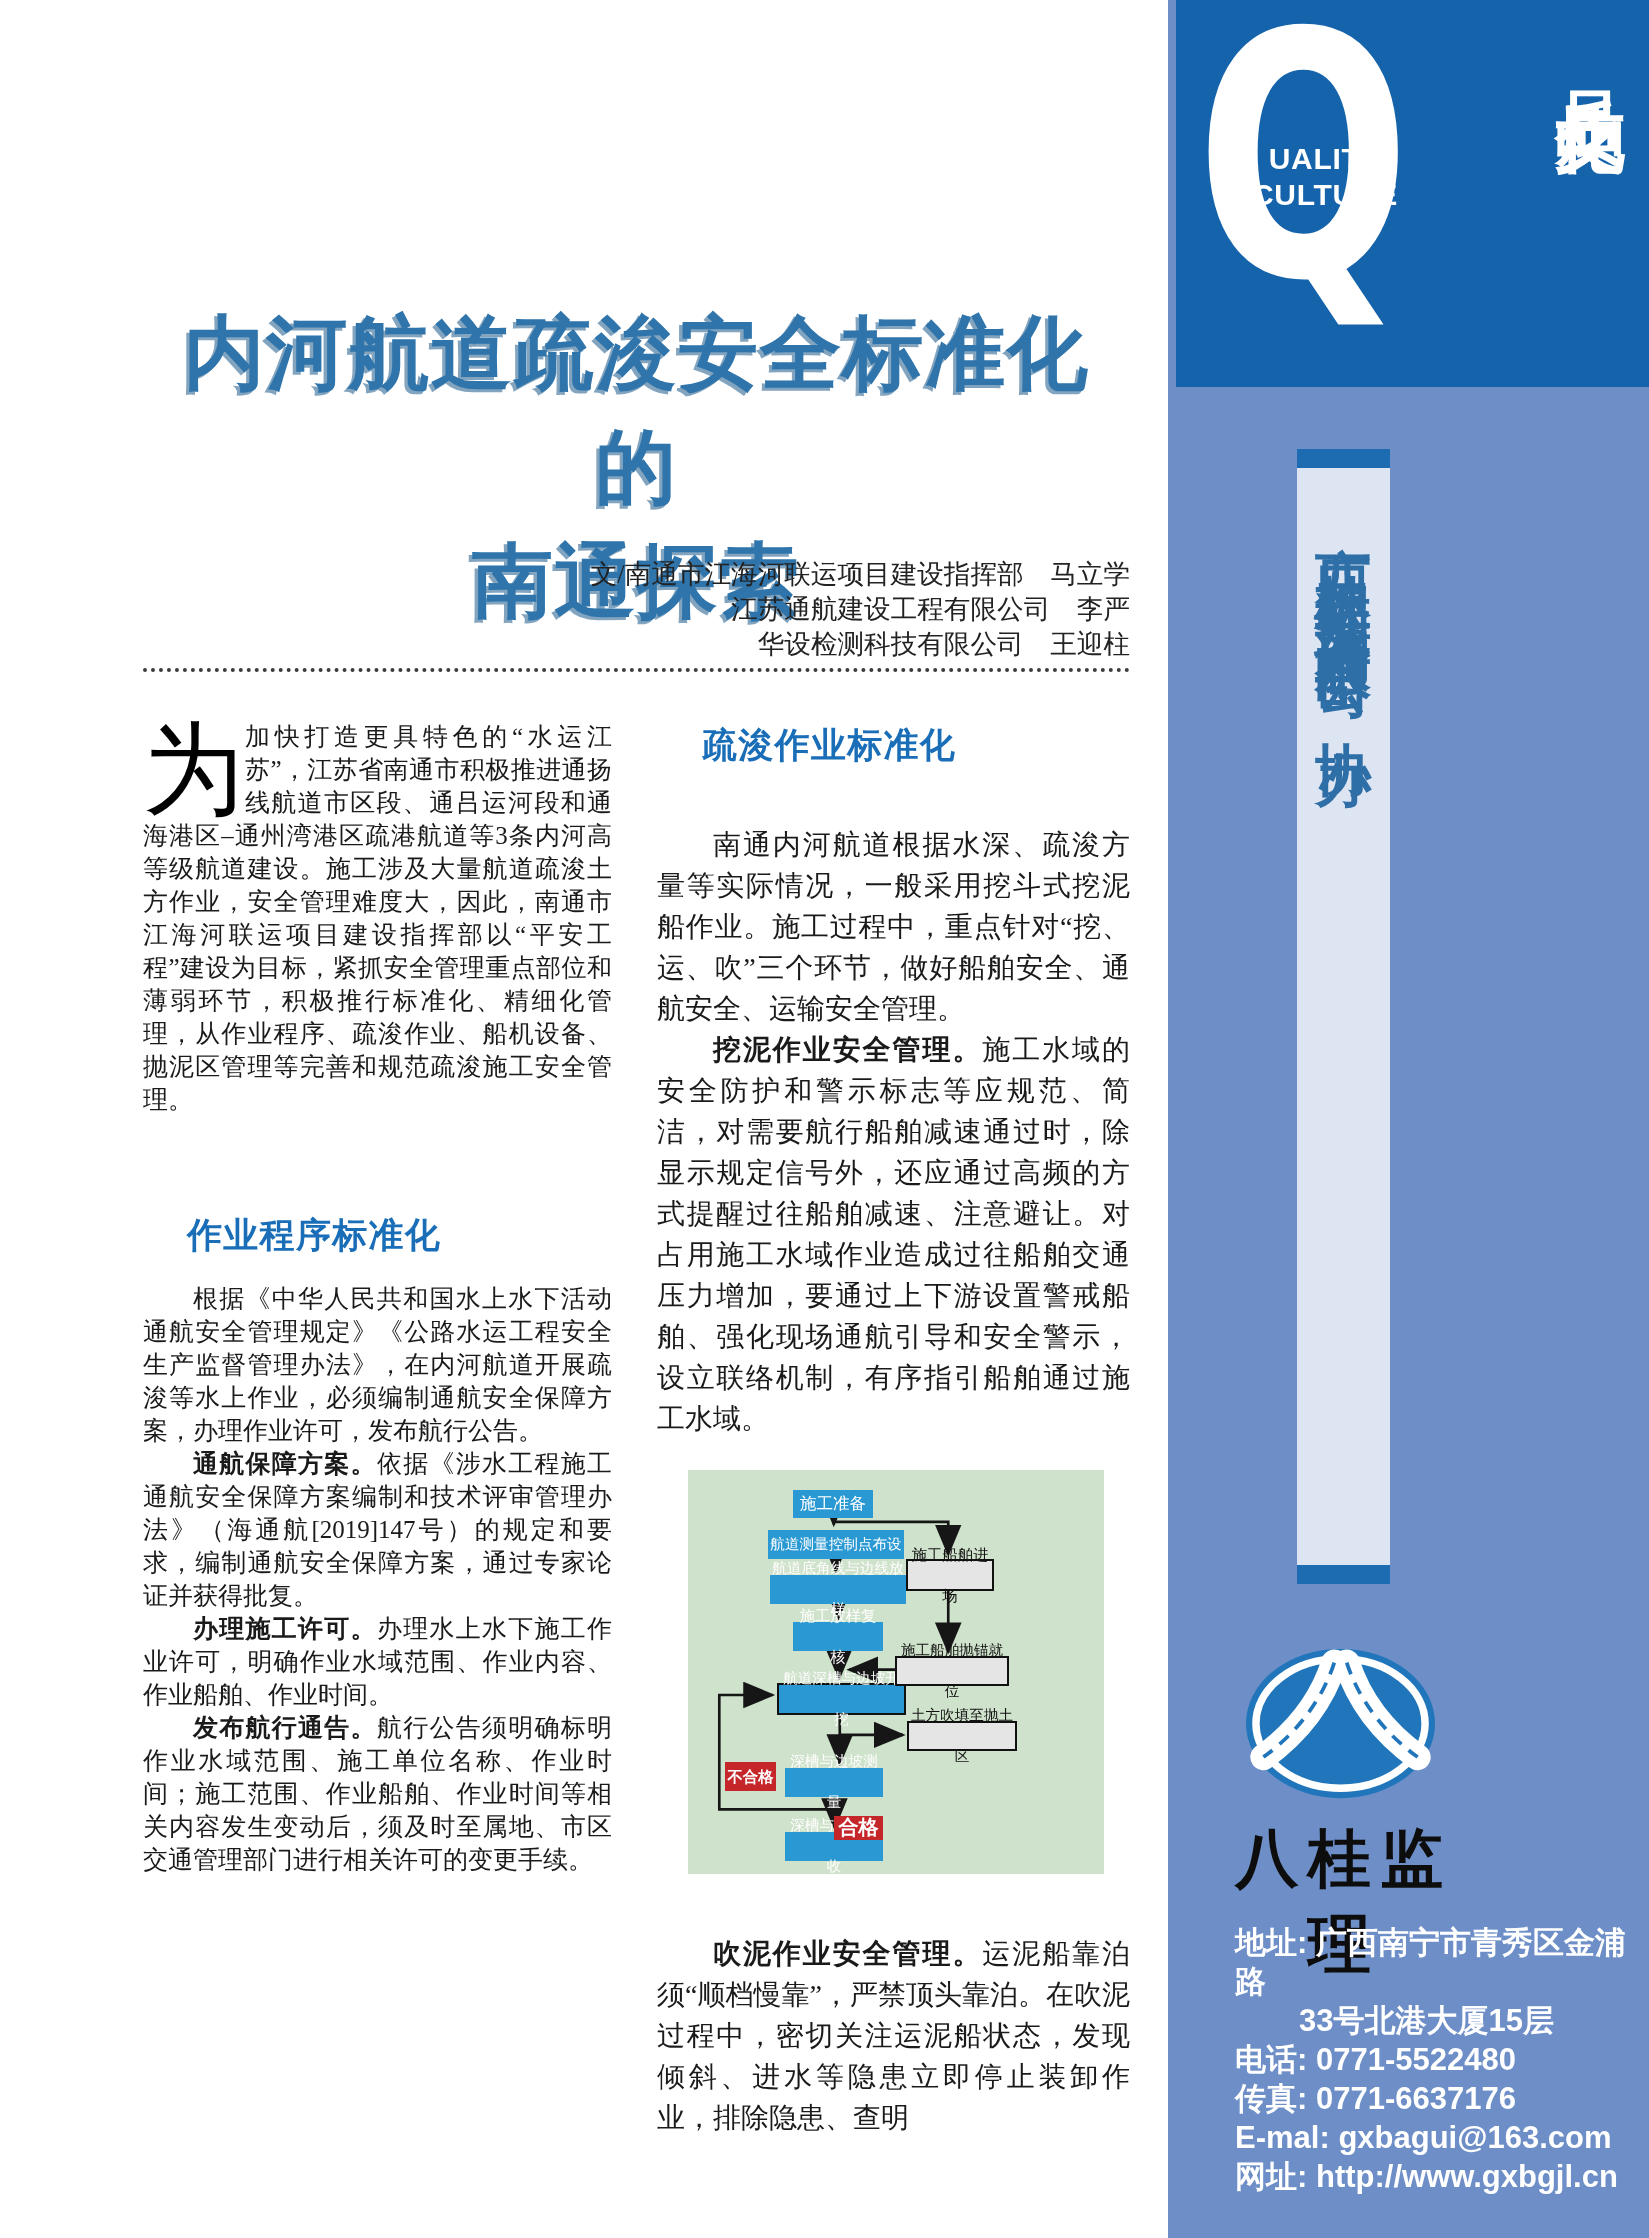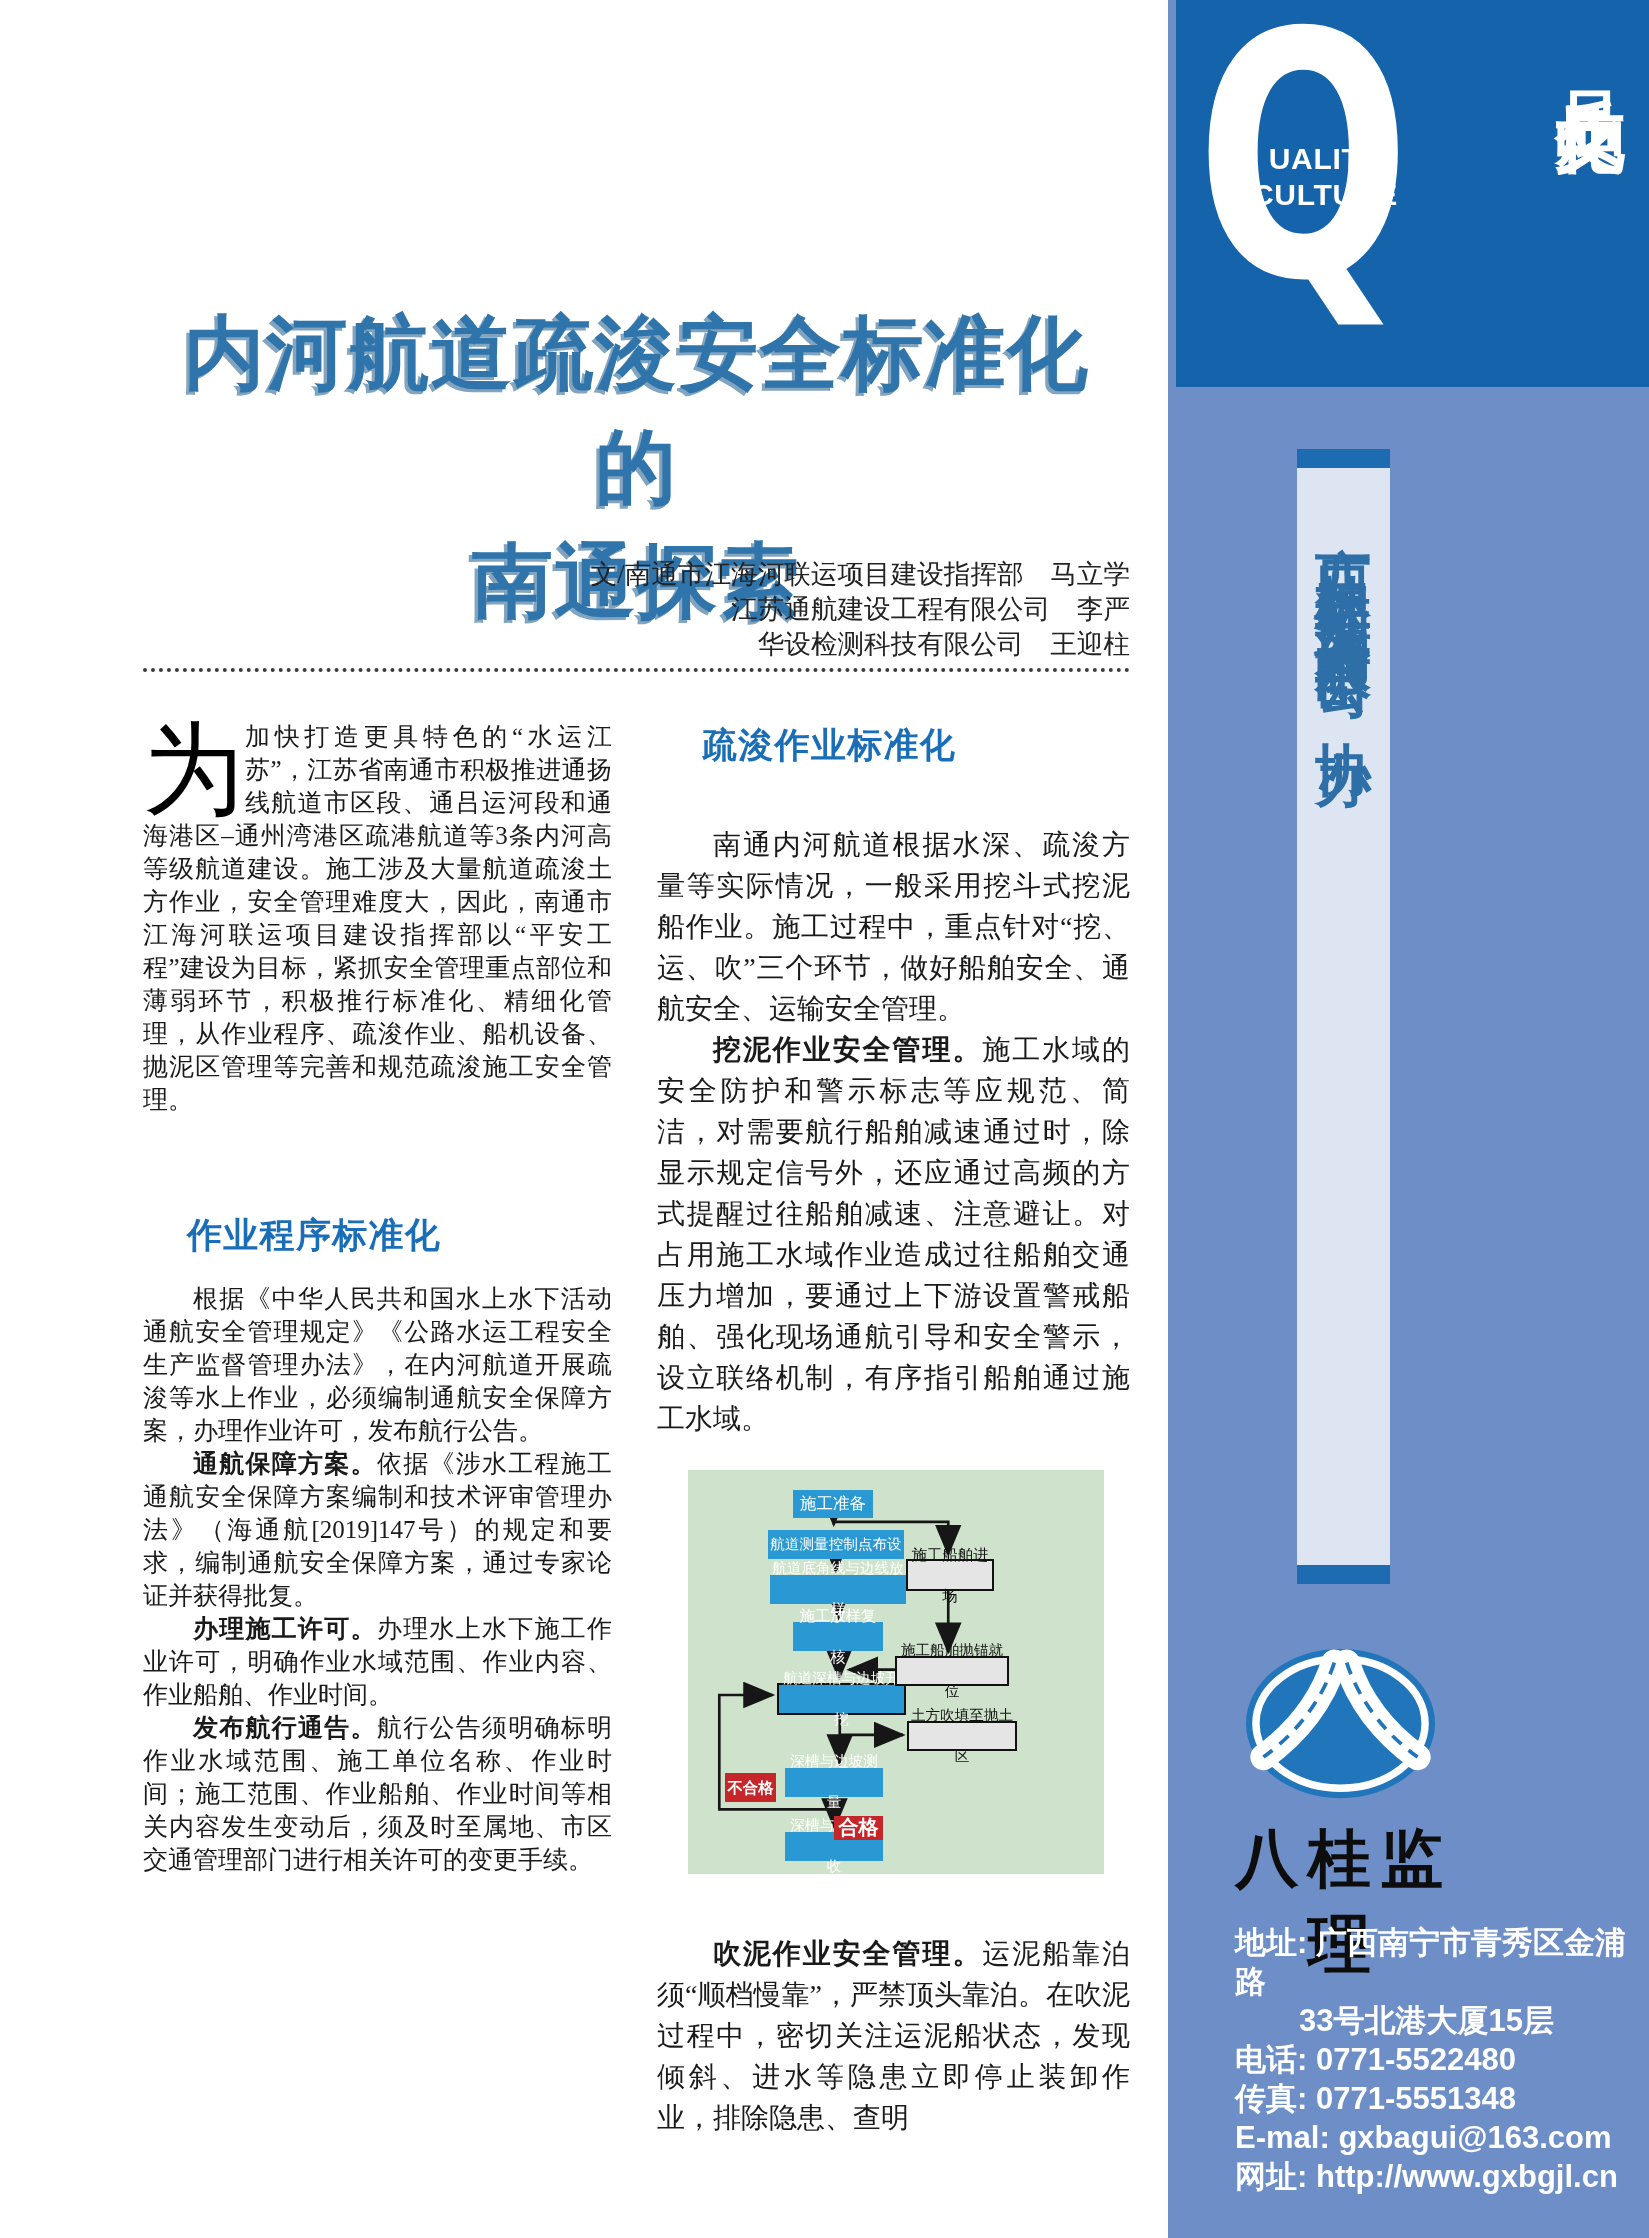--- a/index.html
+++ b/index.html
@@ -123,21 +123,21 @@
         <div class="fnode fblue" style="left:105px;top:20px;width:80px;height:28px;font-size:16.6px;">施工准备</div>
         <div class="fnode fblue" style="left:80px;top:60px;width:136px;height:29px;font-size:14.6px;">航道测量控制点布设</div>
         <div class="fnode fblue" style="left:82px;top:105px;width:136px;height:29px;font-size:14.6px;">航道底角线与边线放样</div>
         <div class="fnode fblue" style="left:105px;top:152px;width:90px;height:29px;font-size:15.3px;">施工放样复核</div>
         <div class="fnode fblue" style="left:89px;top:213px;width:125px;height:28px;font-size:14.6px;border:2px solid #111;">航道深槽与边坡开挖</div>
         <div class="fnode fblue" style="left:97px;top:298px;width:98px;height:29px;font-size:14.6px;">深槽与边坡测量</div>
         <div class="fnode fblue" style="left:97px;top:362px;width:98px;height:29px;font-size:14.6px;">深槽与边坡验收</div>
         <div class="fnode fpeach" style="left:218px;top:89px;width:84px;height:28px;font-size:15.3px;">施工船舶进场</div>
         <div class="fnode fpeach" style="left:207px;top:186px;width:110px;height:26.6px;font-size:14.6px;">施工船舶抛锚就位</div>
         <div class="fnode fpeach" style="left:219px;top:251px;width:106px;height:26.6px;font-size:14.6px;">土方吹填至抛土区</div>
-        <div class="fnode fred" style="left:37px;top:303px;width:51px;height:29px;font-size:15.3px;">不合格</div>
+        <div class="fnode fred" style="left:37px;top:292px;width:51px;height:29px;font-size:15.3px;">不合格</div>
         <div class="fnode fred" style="left:146px;top:336px;width:49px;height:24px;font-size:20px;margin-top:10px;">合格</div>
       </div>
 
       <p><span class="lead">吹泥作业安全管理。</span><span>运泥船靠泊须“顺档慢靠”，严禁顶头靠泊。在吹泥过程中，密切关注运泥船状态，发现倾斜、进水等隐患立即停止装卸作业，排除隐患、查明</span></p>
     </div>
   </div>
 
   <div id="sidebar">
 
     <div id="masthead">
@@ -163,20 +163,20 @@
       <path d="M -10,-98 C -28,-42 -66,12 -124,54" stroke="#2176bb" stroke-width="6" fill="none" stroke-dasharray="20 15"></path>
       <path d="M 10,-98 C 28,-42 66,12 124,54" stroke="#2176bb" stroke-width="6" fill="none" stroke-dasharray="20 15"></path>
     </svg>
 
     <div class="logo-caption">八桂监理</div>
 
     <div id="contact">
       <div><span>地址:</span> <span>广西南宁市青秀区金浦路</span></div>
       <div class="indent">33号北港大厦15层</div>
       <div><span>电话:</span> <span>0771-5522480</span></div>
-      <div><span>传真:</span> <span>0771-5551348</span></div>
+      <div><span>传真:</span> <span>0771-6637176</span></div>
       <div><span>E-mal:</span> <span>gxbagui@163.com</span></div>
       <div><span>网址:</span> <span>http://www.gxbgjl.cn</span></div>
     </div>
 
   </div>
 </div>
 
 
 </body></html>

